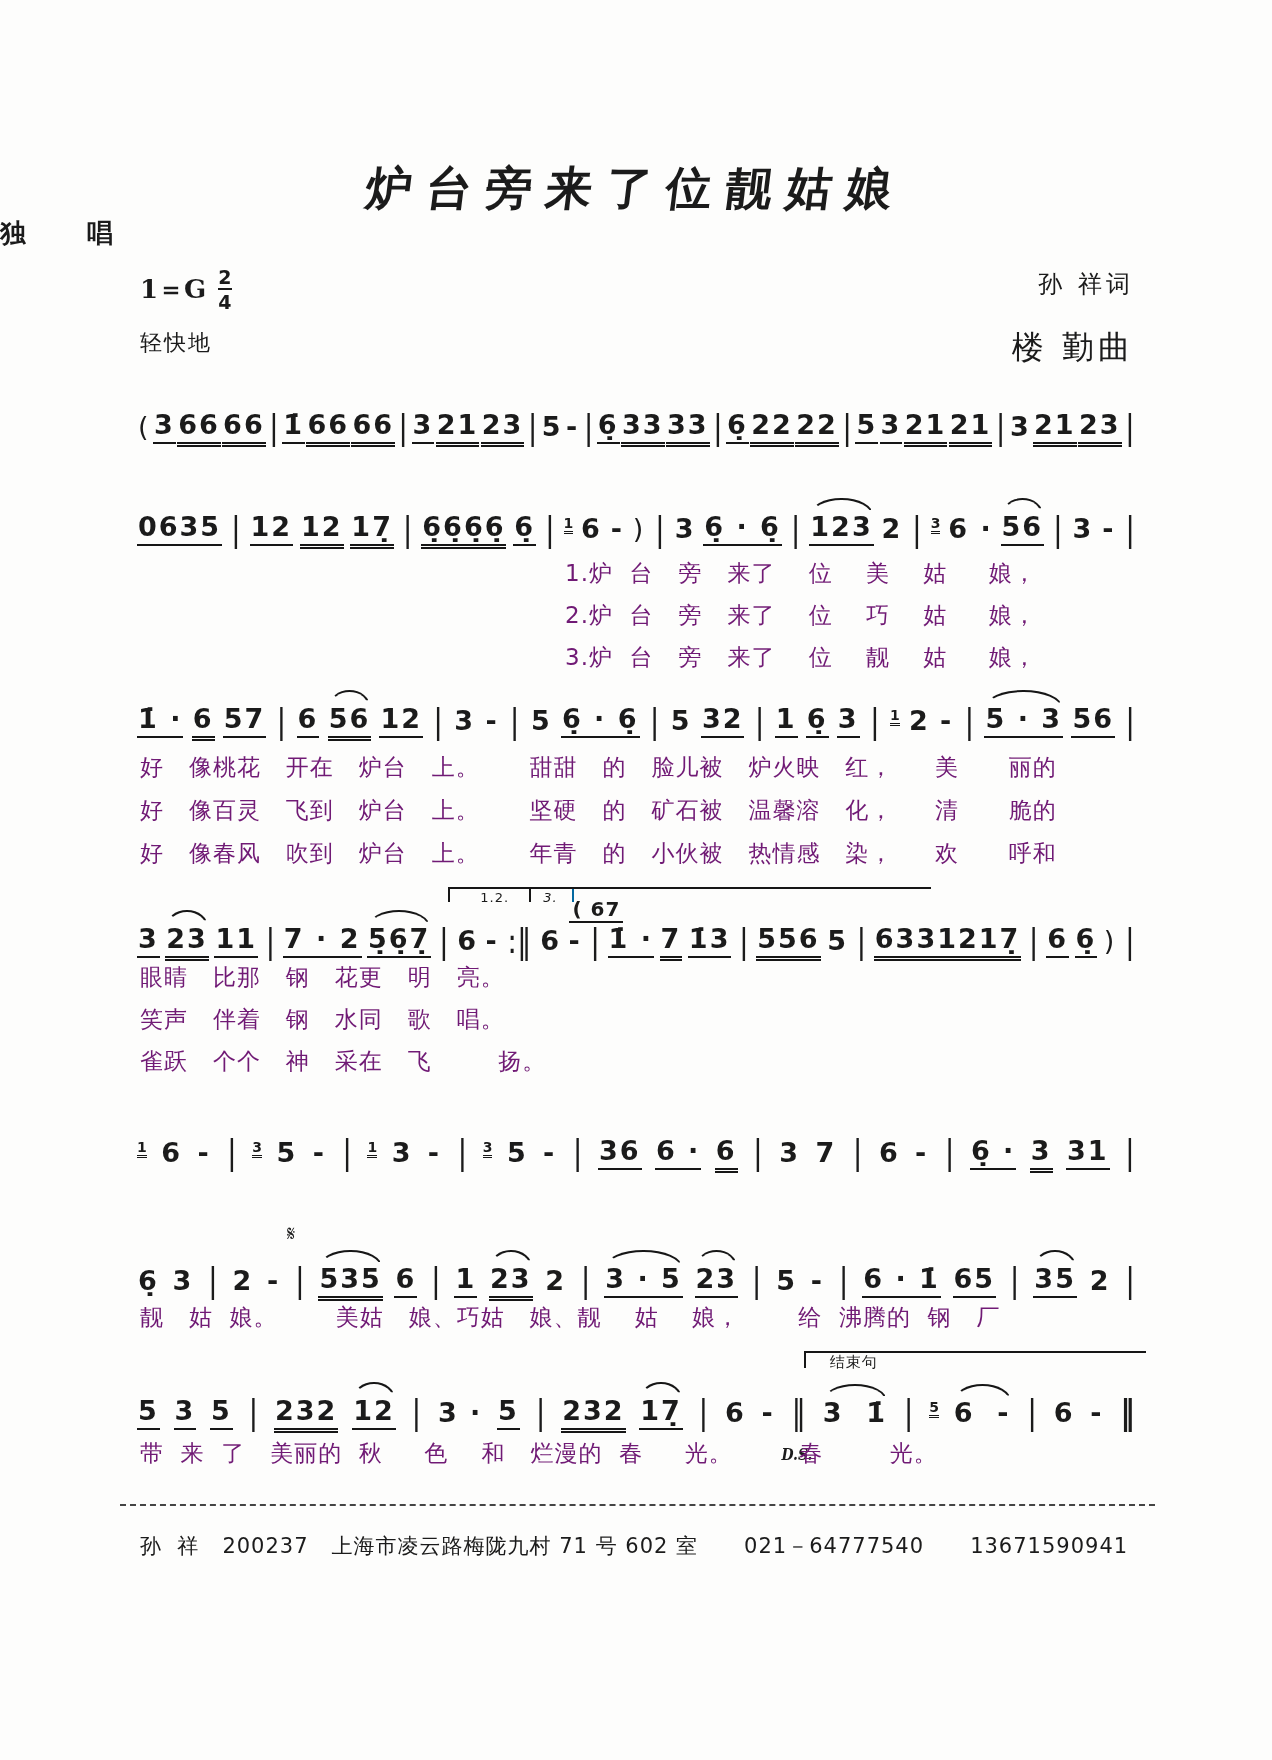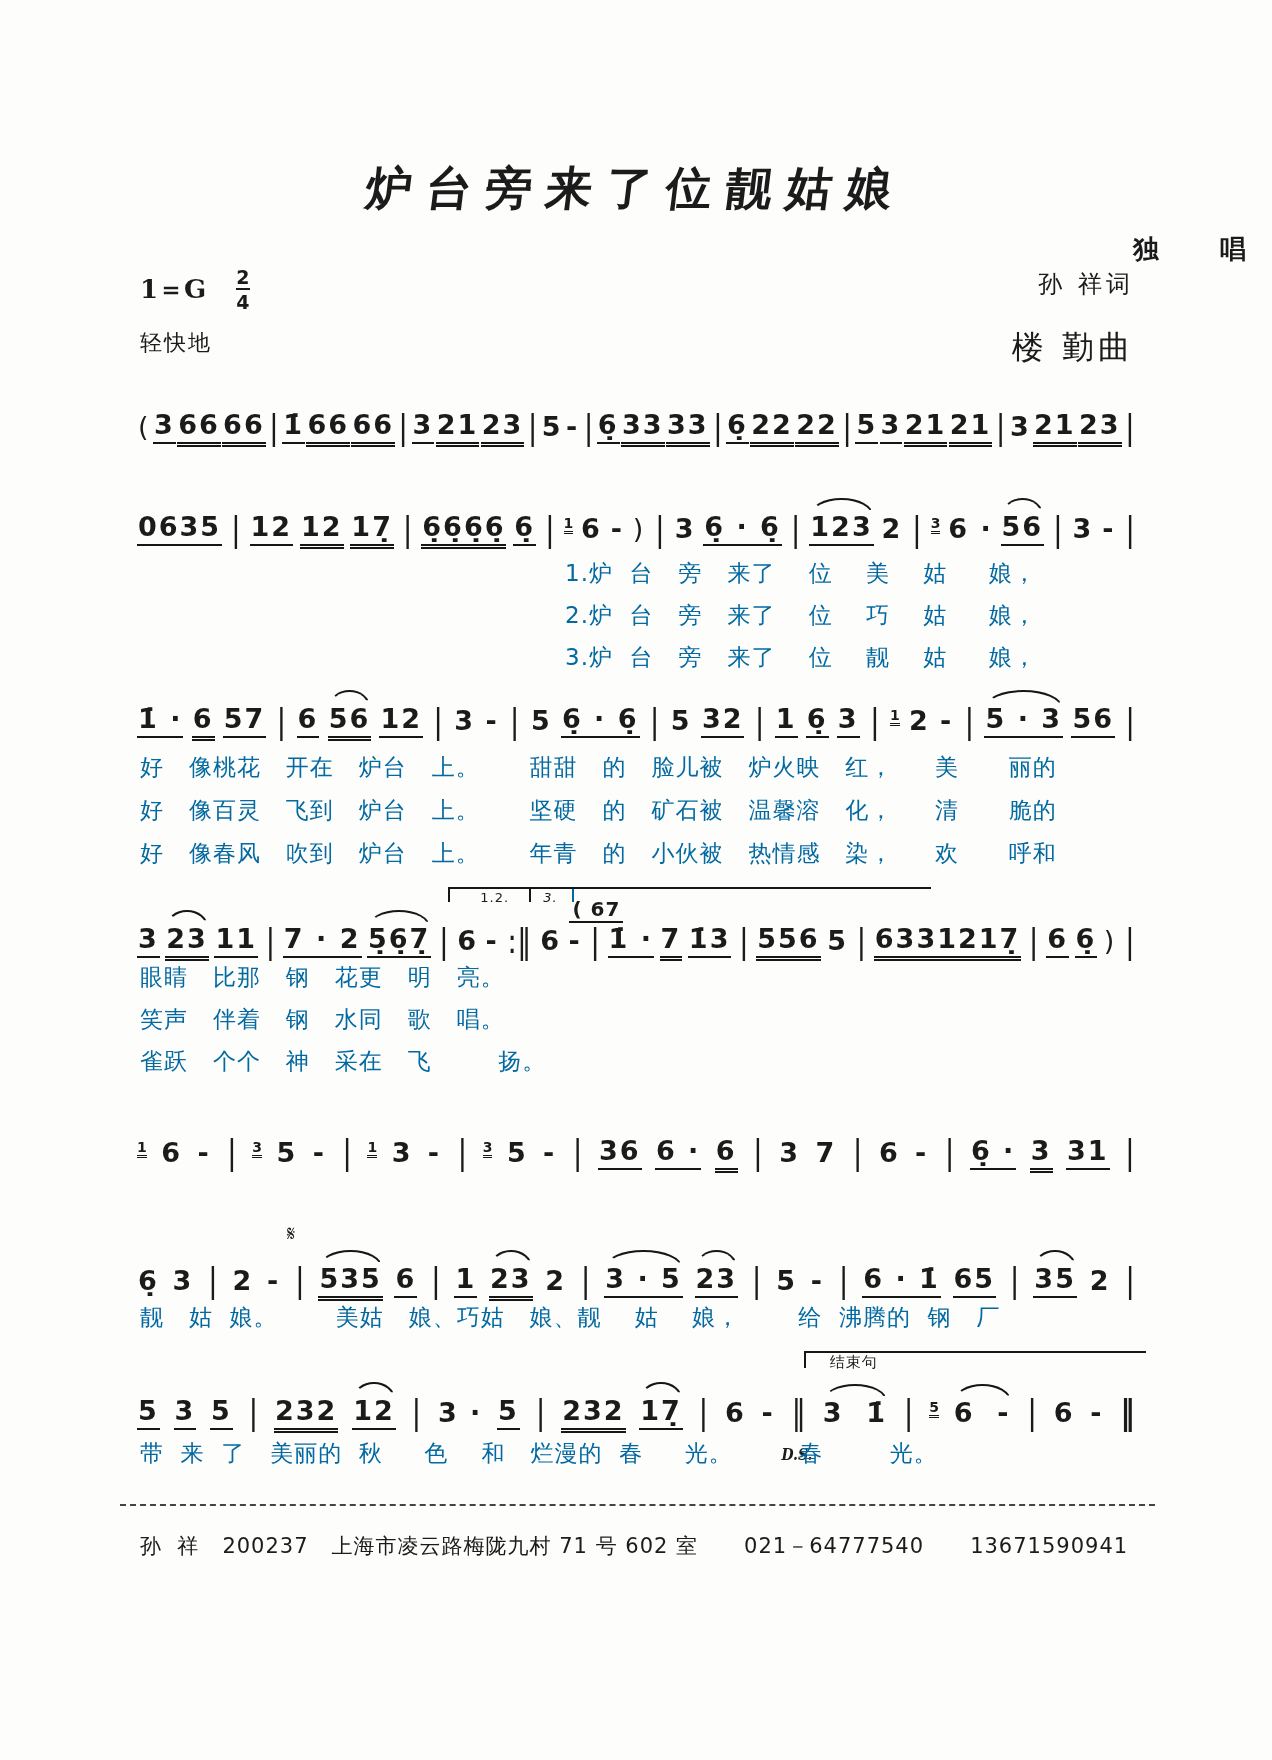--- a/index.html
+++ b/index.html
@@ -1,21 +1,21 @@
 <!DOCTYPE html>
 <html><head>
 <meta charset="utf-8">
 <style>
   html,body{margin:0;padding:0;background:#e8e8e8}
   .page{position:relative;width:1272px;height:1760px;margin:0 auto;background:#fdfdfc;color:#1b1b1b;overflow:hidden;
         font-family:"DejaVu Sans",sans-serif}
   .title{position:absolute;top:158px;left:0;right:0;text-align:center;
          font:700 46px "DejaVu Serif",serif;letter-spacing:14px;transform:skewX(-7deg)}
-  .subtitle{position:absolute;top:232px;left:0;right:0;text-align:right;font:700 26px "DejaVu Sans",sans-serif;letter-spacing:26px}
-  .meta-left{position:absolute;top:266px;left:140px;font:700 26px "DejaVu Serif",serif;display:flex;align-items:center;gap:30px}
+  .subtitle{position:absolute;top:216px;left:0;right:0;text-align:left;font:700 26px "DejaVu Sans",sans-serif;letter-spacing:26px}
+  .meta-left{position:absolute;top:266px;left:140px;font:700 26px "DejaVu Serif",serif;display:flex;align-items:center;gap:12px}
   .ts{display:inline-flex;flex-direction:column;align-items:center;line-height:1;font:700 19px "DejaVu Sans",sans-serif}
   .ts .den{border-top:2px solid #1b1b1b;padding-top:1px}
   .tempo{position:absolute;top:328px;left:140px;font-size:22px;letter-spacing:2px}
   .credit-lyr{position:absolute;top:268px;right:138px;font-size:24px;letter-spacing:4px}
   .credit-cmp{position:absolute;top:326px;right:138px;font-size:32px;letter-spacing:4px}
 
   .mline{position:absolute;left:137px;width:1000px;height:46px;display:flex;justify-content:space-between;align-items:flex-end}
   .cell{position:relative;display:inline-block;font:700 27px "DejaVu Sans",sans-serif;letter-spacing:2px;padding:2px 1px;white-space:pre}
   .bar{font-weight:400;font-size:29px;letter-spacing:0;padding:0 2px;transform:scaleY(1.15)}
   .end{font-weight:700}
@@ -31,21 +31,21 @@
   .volta{top:-36px;left:-8px;width:122px;height:13px;border-top:2px solid #161616;border-left:2px solid #161616;border-right:2px solid #0369a1;
          text-indent:30px;line-height:17px;}
   .volta2{top:-36px;left:-10px;width:400px;height:13px;border-top:2px solid #161616;border-left:2px solid #161616;
           text-indent:12px;line-height:17px;font-style:italic}
   .cue{top:-26px;left:2px;font-size:20px;font-weight:700;border-bottom:2px solid #161616;padding:0 3px}
   .segno{top:-36px;left:-6px;font-size:19px}
   .ending{top:-44px;left:-18px;width:340px;height:15px;border-top:2px solid #161616;border-left:2px solid #161616;
           font-size:15px;text-indent:24px;line-height:19px}
   .below{position:absolute;bottom:-27px;left:-8px;font:italic 700 14px "DejaVu Serif",serif;letter-spacing:0}
 
-  .lyr{position:absolute;font-size:23px;letter-spacing:1px;white-space:pre;color:#0369a1}
+  .lyr{position:absolute;font-size:23px;letter-spacing:1px;white-space:pre;color:#701a75}
   .dashes{position:absolute;top:1504px;left:120px;width:1035px;border-top:2px dashed #444}
   .foot{position:absolute;left:140px;font-size:21px;letter-spacing:1px;white-space:pre}
 </style>
 </head>
 <body>
 
 <div class="page">
 
   <div class="title">炉台旁来了位靓姑娘</div>
   <div class="subtitle">独 唱</div>

